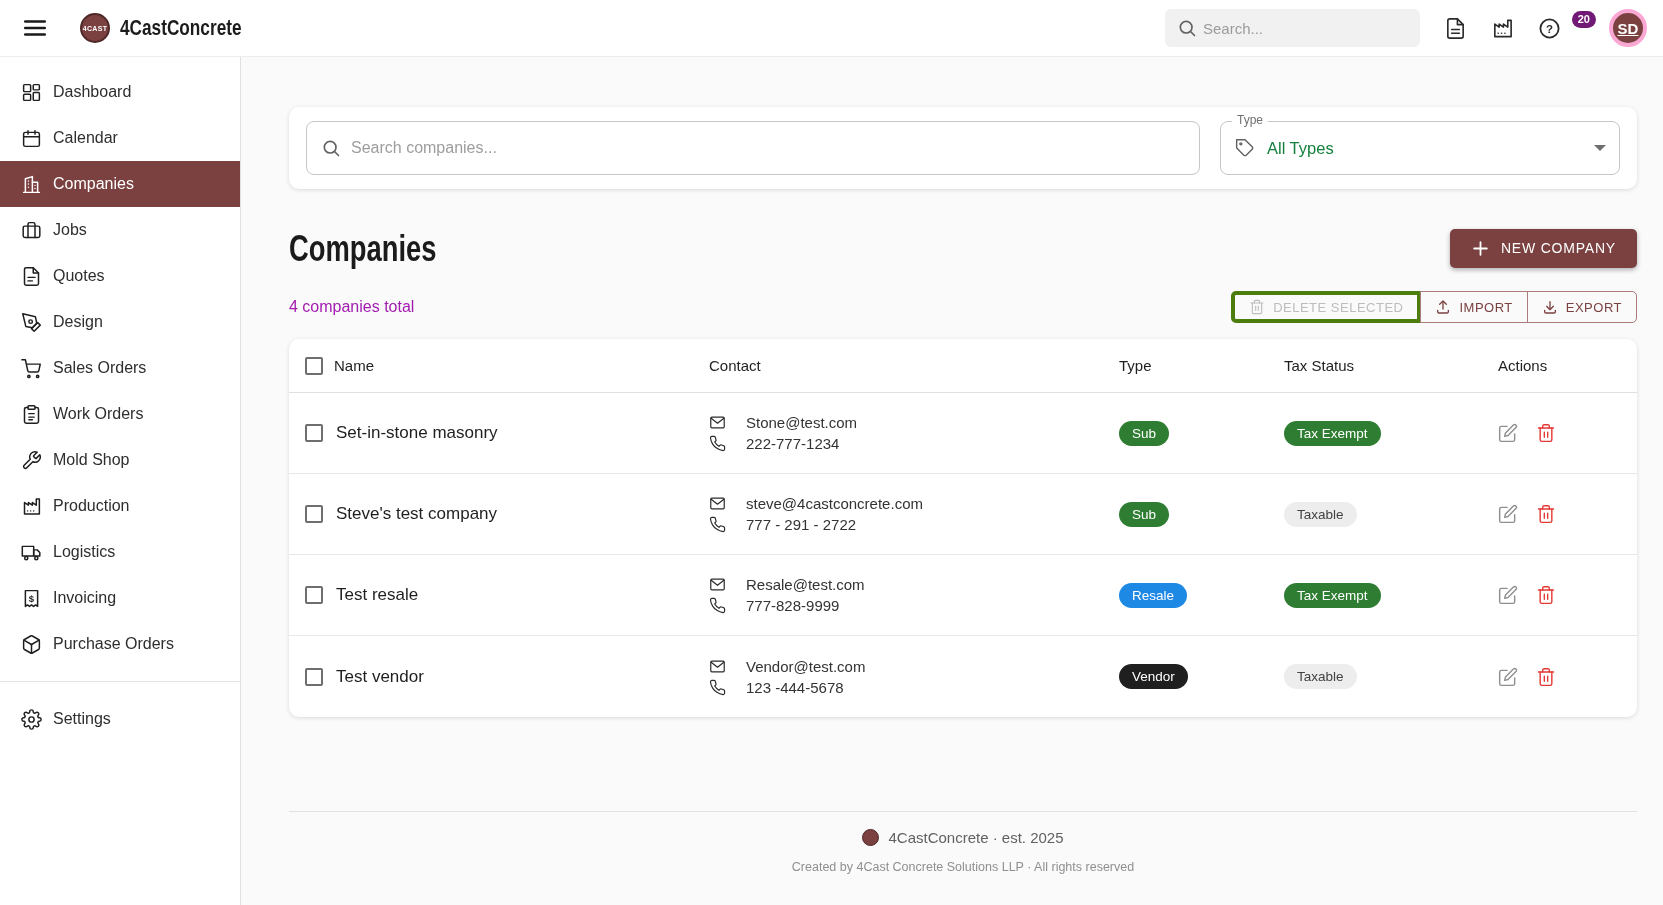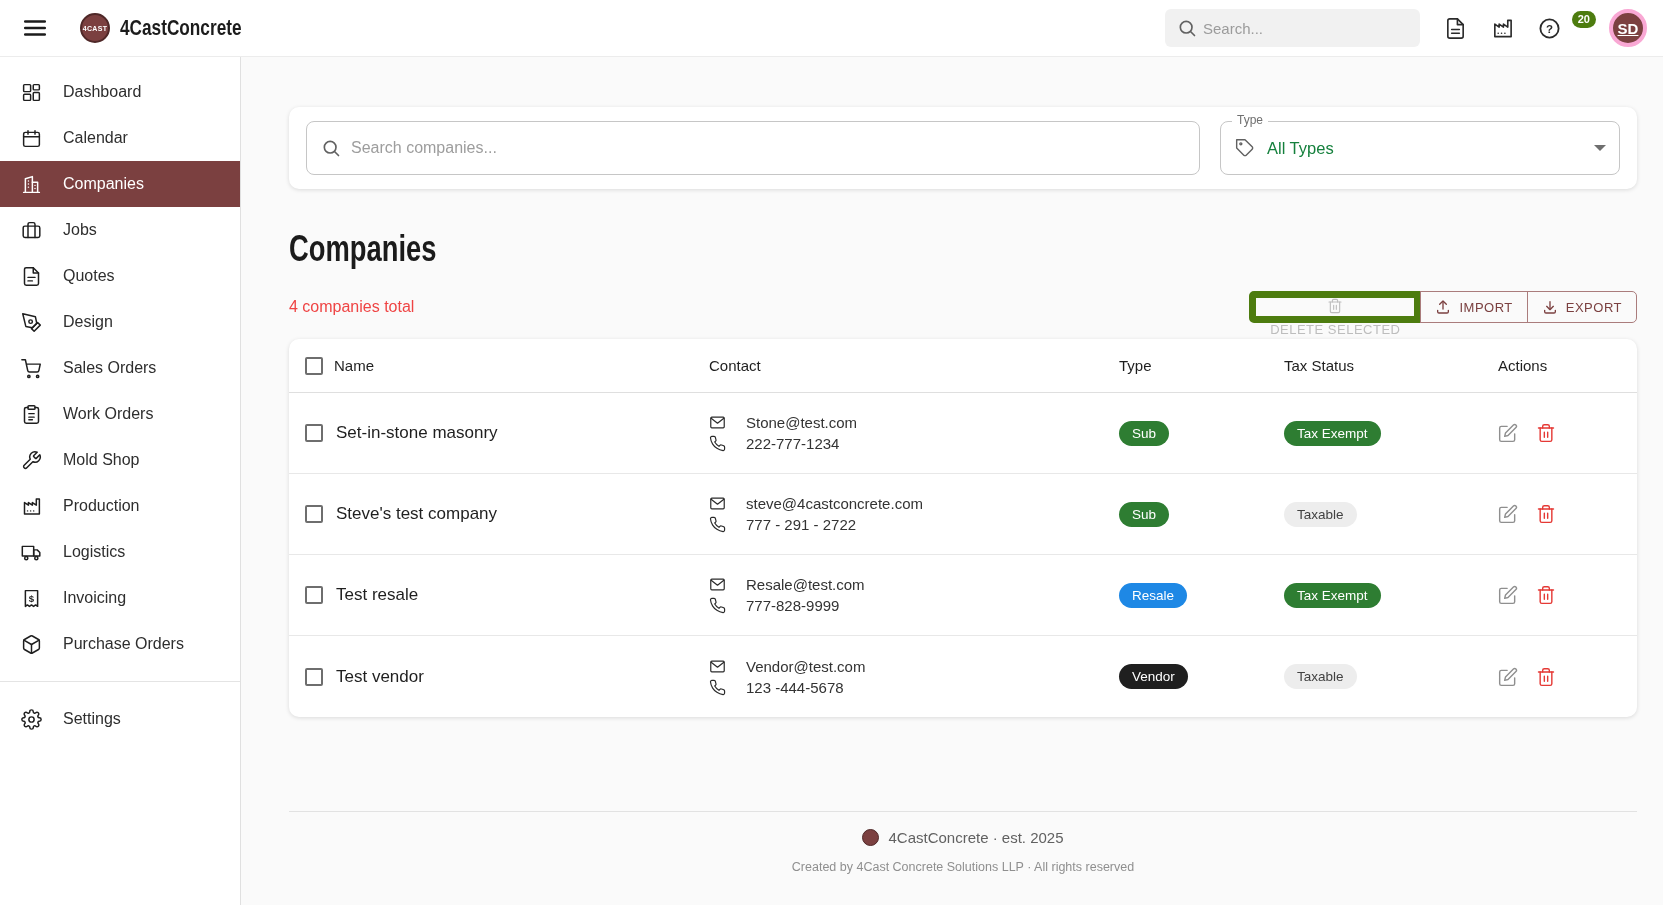--- a/index.html
+++ b/index.html
@@ -17,30 +17,30 @@
   .brand-title { font-size:21px; font-weight:700; color:#1c1c1c; margin-left:10px;
                  display:inline-block; transform:scale(.82,1.04); transform-origin:left center; letter-spacing:0; }
   .topbar-right { margin-left:auto; display:flex; align-items:center; gap:24px; }
   .topbar-search { display:flex; align-items:center; gap:6px; width:255px; height:38px;
                    background:#f1f1f1; border-radius:6px; padding:0 12px; }
   .topbar-search input { border:none; outline:none; background:transparent; font-size:15px;
                          color:#444; width:100%; font-family:"Liberation Sans",sans-serif; }
   .topbar-search input::placeholder { color:#9b9b9b; }
   .hicon { width:23px; height:23px; color:#2b2b2b; cursor:pointer; }
   .bell-wrap { position:relative; cursor:pointer; }
-  .badge { position:absolute; top:-8px; right:-11px; background:#4d7c0f; color:#fff;
+  .badge { position:absolute; top:-8px; right:-11px; background:#701a75; color:#fff;
            font-size:11px; font-weight:700; padding:2px 6px; border-radius:10px; line-height:1.2; }
   .avatar { width:38px; height:38px; border-radius:50%; background:#7b4040; color:#fff;
             display:flex; align-items:center; justify-content:center; font-size:15px; font-weight:700;
             border:4px solid #f9a8d4; cursor:pointer;text-decoration:underline; }
 
   
   .sidebar { position:fixed; top:57px; left:0; bottom:0; width:241px; background:#fff;
              border-right:1px solid #e0e0e0; padding-top:12px; }
-  .nav-item { height:46px; display:flex; align-items:center; gap:21px; padding-left:21px;
+  .nav-item { height:46px; display:flex; align-items:center; gap:11px; padding-left:21px;
               font-size:16px; color:#2e2e2e; cursor:pointer; }
   .nav-item .nicon { width:21px; height:21px; color:#1f1f1f; flex:none; }
   .nav-item.active { background:#7b4040; color:#fff; }
   .nav-item.active .nicon { color:#fff; }
   .nav-divider { border-top:1px solid #e4e4e4; margin:14px 0; }
 
   
   .main { margin-left:241px; padding:50px 26px 0 48px; margin-top:57px; }
 
   .filter-card { background:#fff; border-radius:10px; box-shadow:0 1px 4px rgba(0,0,0,.13);
@@ -63,27 +63,27 @@
   .title-row { margin-top:36px; display:flex; align-items:center; justify-content:space-between; height:46px; }
   .page-title { font-size:36px; font-weight:700; color:#1b1b1b; display:inline-block;
                 transform:scale(.76,1.05); transform-origin:left center; }
   .btn-new { background:#7b4040; color:#fff; border:none; border-radius:5px; cursor:pointer;
              display:flex; align-items:center; gap:11px; padding:10px 21px; font-size:14px;
              font-weight:500; letter-spacing:.8px; box-shadow:0 2px 5px rgba(0,0,0,.3);
              font-family:"Liberation Sans",sans-serif; }
   .btn-new .picon { width:19px; height:19px; color:#fff; }
 
   .sub-row { margin-top:20px; display:flex; align-items:center; justify-content:space-between; height:32px; }
-  .total-text { font-size:16px; color:#ef4444; }
+  .total-text { font-size:16px; color:#a21caf; }
   .btn-group { display:flex; }
   .gbtn { display:flex; align-items:center; gap:8px; padding:0 14px; height:32px; font-size:13px;
           letter-spacing:.5px; font-weight:500; background:transparent; cursor:pointer;
           font-family:"Liberation Sans",sans-serif; }
   .gbtn .gicon { width:16px; height:16px; }
-  .gbtn.disabled { color:#bdbdbd; border:7px solid #4d7c0f; border-radius:5px 0 0 5px; cursor:default;flex-direction:column; }
+  .gbtn.disabled { color:#bdbdbd; border:4px solid #4d7c0f; border-radius:5px 0 0 5px; cursor:default; }
   .gbtn.maroon { color:#7b4040; border:1px solid #aa7c7c; margin-left:-1px; }
   .gbtn.last { border-radius:0 5px 5px 0; }
 
   .table-card { margin-top:16px; background:#fff; border-radius:10px; box-shadow:0 1px 4px rgba(0,0,0,.13); overflow:hidden; }
   .trow { display:grid; grid-template-columns:45px 375px 410px 165px 214px 1fr; align-items:center; }
   .trow.head { height:54px; border-bottom:1px solid #dfdfdf; font-size:15px; font-weight:500; color:#1f1f1f; }
   .trow.body { height:81px; border-bottom:1px solid #e8e8e8; }
   .trow.body:last-child { border-bottom:none; }
   .cell-check { padding-left:16px; }
   .checkbox { width:18px; height:18px; border:2px solid #6e6e6e; border-radius:2px; background:#fff; cursor:pointer; }
@@ -290,20 +290,28 @@
             <circle cx="7" cy="7" r="1.2"></circle>
           </svg>
       </span>
       <span class="value">All Types</span>
       <span class="caret"></span>
     </div>
   </div>
 
   <div class="title-row">
     <h1 class="page-title">Companies</h1>
+    <button class="btn-new">
+      <span class="picon">
+        <svg class="ln" viewBox="0 0 24 24" style="stroke-width:2.3">
+            <path d="M12 4v16M4 12h16"></path>
+          </svg>
+      </span>
+      <span>NEW COMPANY</span>
+    </button>
   </div>
 
   <div class="sub-row">
     <span class="total-text">4 companies total</span>
     <div class="btn-group">
       <button class="gbtn disabled">
         <span class="gicon">
           <svg class="ln" viewBox="0 0 24 24">
               <path d="M3 6h18"></path>
               <path d="M19 6v14a2 2 0 0 1-2 2H7a2 2 0 0 1-2-2V6"></path>

